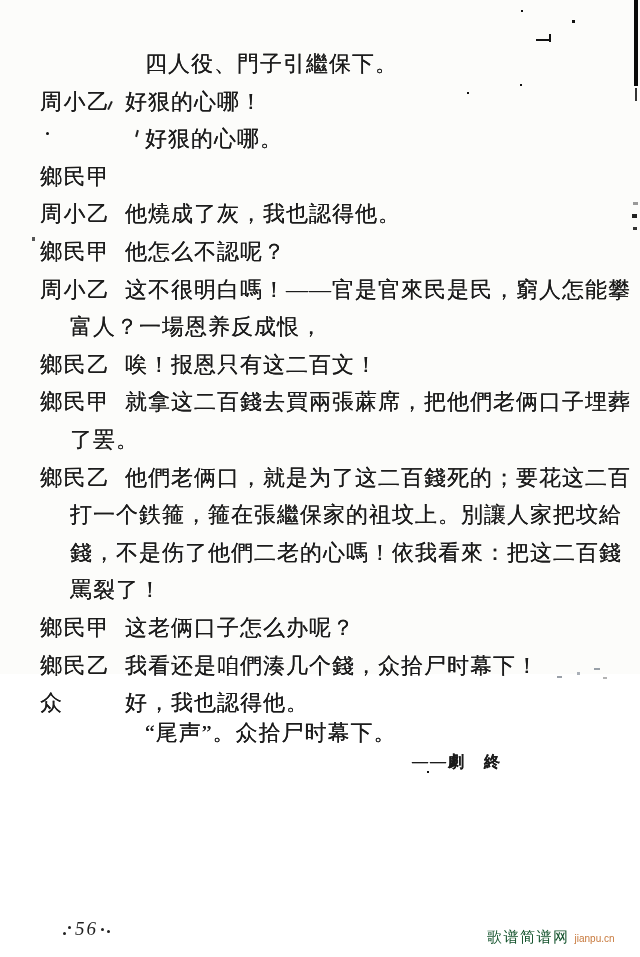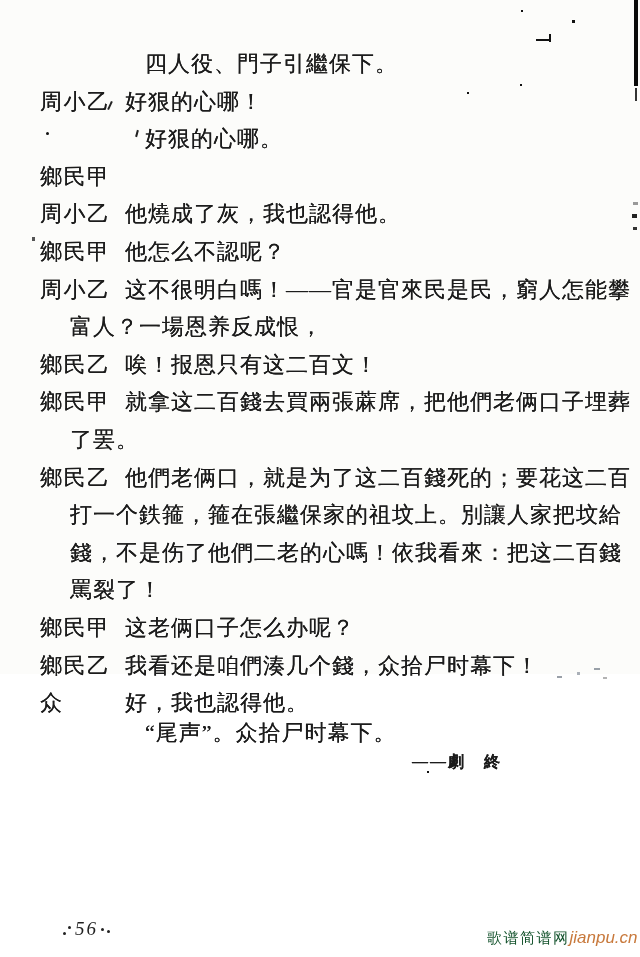--- a/index.html
+++ b/index.html
@@ -37,21 +37,21 @@
   .orn-left::before{top:3px;left:5px;}
   .orn-left::after{top:9px;left:0px;}
   .orn-right::before{top:5px;left:0px;}
   .orn-right::after{top:7px;left:6px;}
   
   .watermark{
     position:absolute;left:487px;top:928px;font-size:15px;
     font-family:"Liberation Sans","DejaVu Sans",sans-serif;white-space:nowrap;
   }
   .wm-name{letter-spacing:1.5px;}
-  .wm-url{font-size:17px;font-style:italic;}
+  .wm-url{margin-left:5px;font-size:10px;}
   
   .art{position:absolute;background:#111;}
 </style>
 </head>
 <body>
 
 <div class="page">
 
   <div class="script" id="script-area">
       <div class="row stage-row"><span>四人役、門子引繼保下。</span></div>

